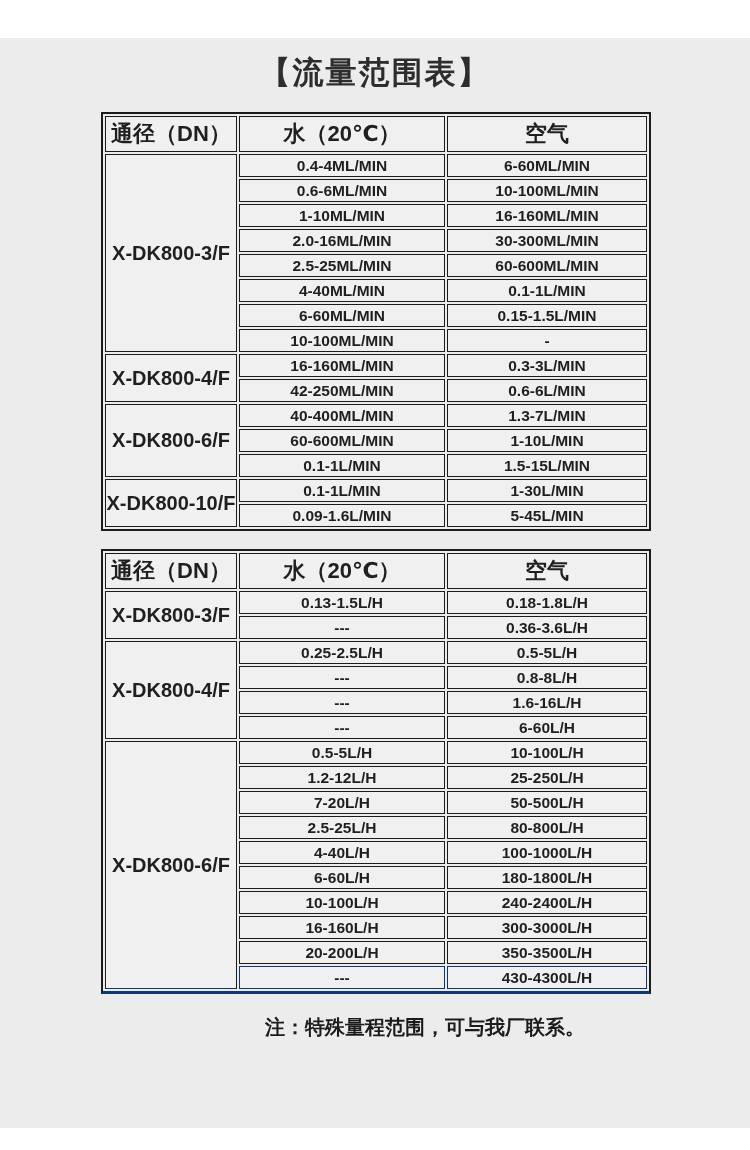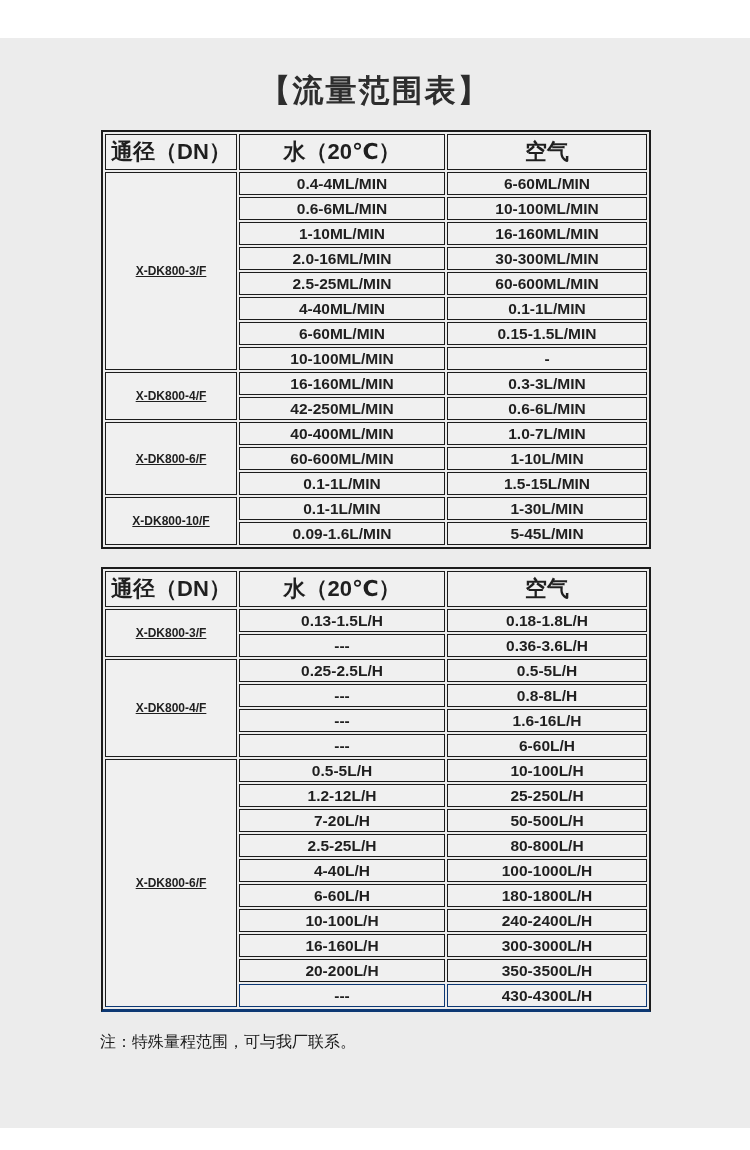--- a/index.html
+++ b/index.html
@@ -13,21 +13,21 @@
   body{
     width:750px;height:1150px;background:#ffffff;
     font-family:"Liberation Sans","DejaVu Sans",sans-serif;
     color:var(--text);position:relative;overflow:hidden;
   }
   .panel{
     position:absolute;left:0;top:38px;width:750px;height:1090px;
     background:var(--page-bg);
   }
   .title{
-    margin:0;padding-top:32px;text-align:center;
+    margin:0;padding-top:14px;text-align:center;
     font-size:31px;font-weight:700;color:#2d2d2d;letter-spacing:2px;
   }
   table.spec{
     margin:18px 0 0 101px;
     border-collapse:separate;border-spacing:2px;
     background:var(--page-bg);
     border:2px solid var(--line);
     table-layout:fixed;width:550px;
   }
   table.spec col.c1{width:132px;}
@@ -35,27 +35,27 @@
   table.spec col.c3{width:200px;}
   table.spec th,table.spec td{
     border:1px solid var(--line);
     background:var(--cell-bg);
     text-align:center;vertical-align:middle;
     font-weight:700;color:var(--text);
     padding:0;overflow:hidden;
   }
   table.spec th{height:34px;font-size:22px;}
   table.spec td{height:21px;font-size:15.5px;}
-  table.spec td.dn{font-size:12px;text-decoration:underline;}
+  table.spec td.dn{font-size:20px;}
   table.spec#table2{border-bottom:3px solid var(--navy);}
   table.spec td.navy{border-color:var(--navy);}
   table.spec td.navy-bottom{border-bottom-color:var(--navy);}
   .note{
     margin:20px 0 0 100px;
-    font-size:16px;font-weight:400;color:#1b1b1b;
+    font-size:20px;font-weight:700;color:#1b1b1b;text-align:center;
   }
 </style>
 </head>
 <body>
 
 <div class="panel">
   <h1 class="title">【流量范围表】</h1>
   <table class="spec" id="table1">
     <colgroup>
         <col class="c1">
@@ -108,21 +108,21 @@
           <td>16-160ML/MIN</td>
           <td>0.3-3L/MIN</td>
         </tr>
         <tr>
           <td>42-250ML/MIN</td>
           <td>0.6-6L/MIN</td>
         </tr>
         <tr>
           <td class="dn" rowspan="3">X-DK800-6/F</td>
           <td>40-400ML/MIN</td>
-          <td>1.0-7L/MIN</td>
+          <td>1.3-7L/MIN</td>
         </tr>
         <tr>
           <td>60-600ML/MIN</td>
           <td>1-10L/MIN</td>
         </tr>
         <tr>
           <td>0.1-1L/MIN</td>
           <td>1.5-15L/MIN</td>
         </tr>
         <tr>

